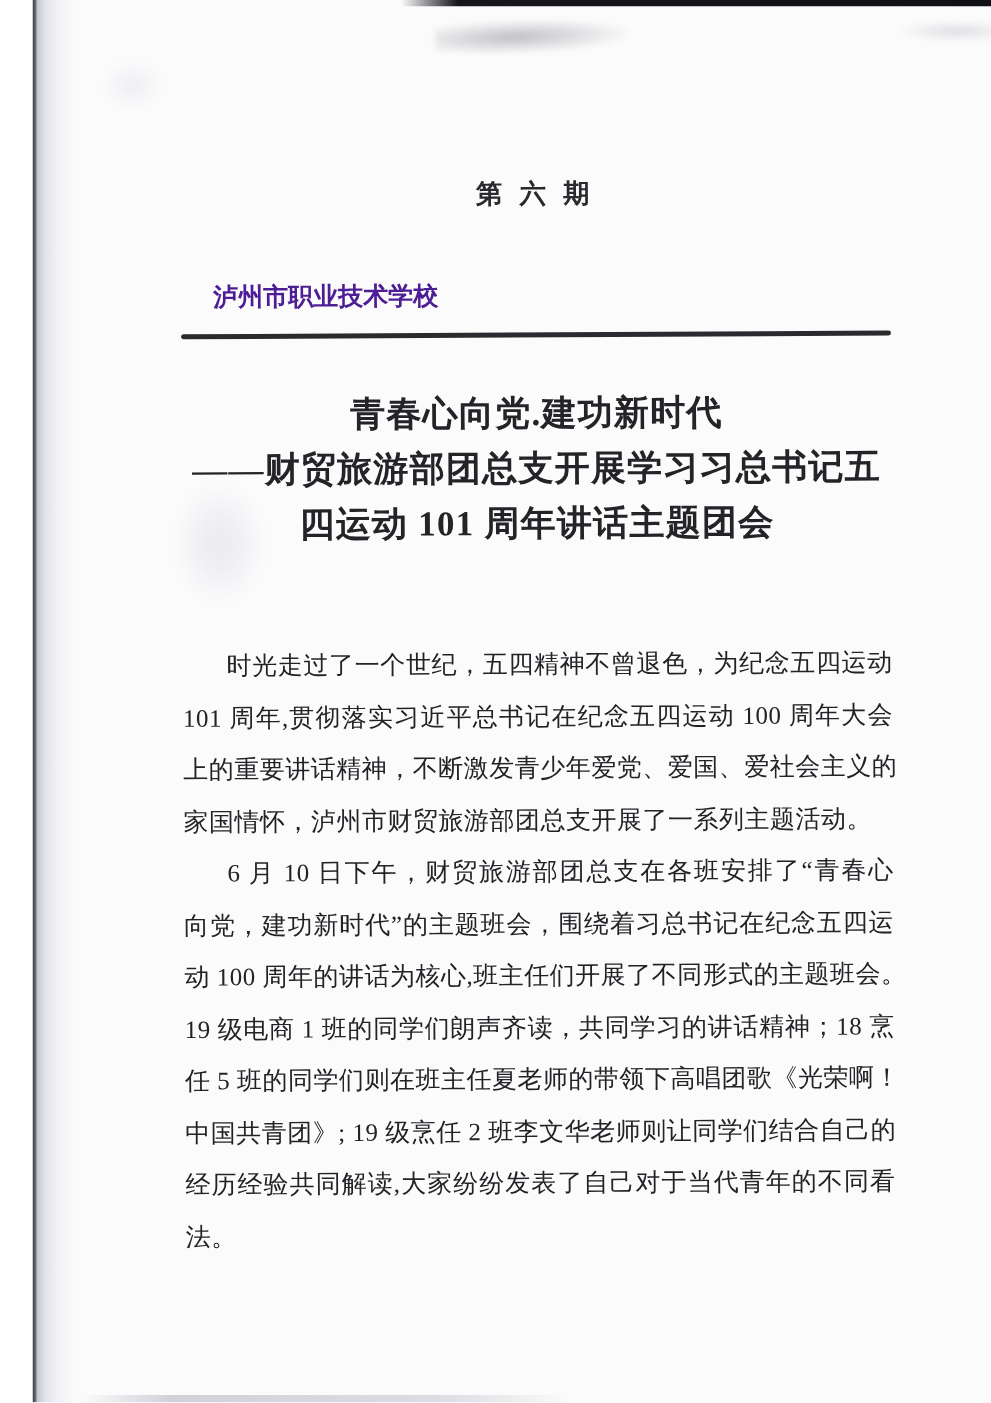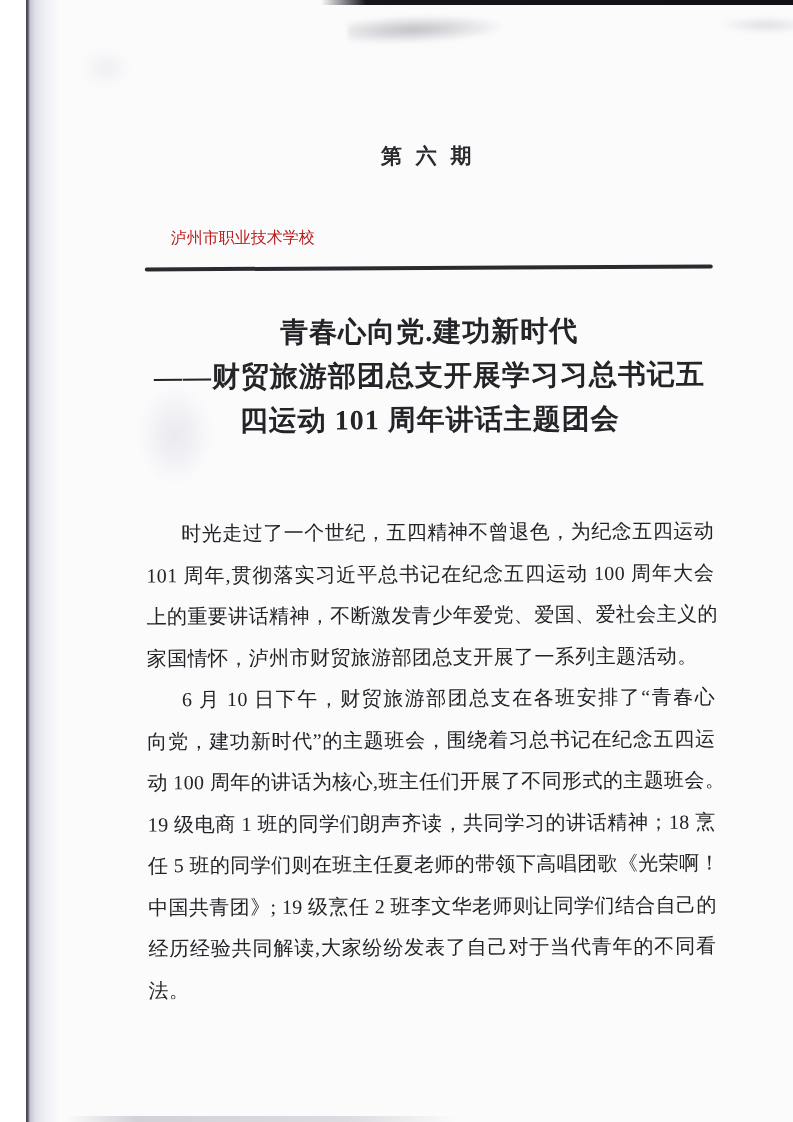--- a/index.html
+++ b/index.html
@@ -79,23 +79,23 @@
   .masthead {
     margin-top: 56px;
     padding: 0 26px;
     display: flex;
     justify-content: space-between;
     align-items: baseline;
     line-height: 24px;
   }
   .school {
     font-family: "Liberation Sans", "DejaVu Sans", sans-serif;
-    font-weight: normal;
-    font-size: 16px;
-    color: #b91c1c;
+    font-weight: bold;
+    font-size: 20px;
+    color: #4c1d95;
   }
   .pubdate {
     font-size: 20.5px;
     color: #232327;
     letter-spacing: 1px;
   }
   .rule {
     margin-top: 17px;
     height: 4px;
     background: #2a2a2f;

